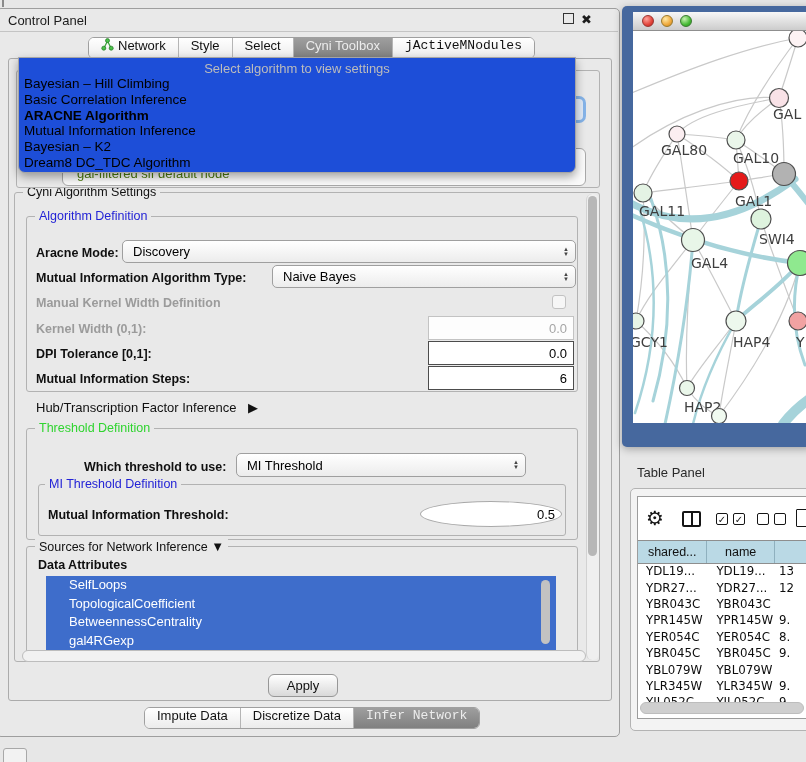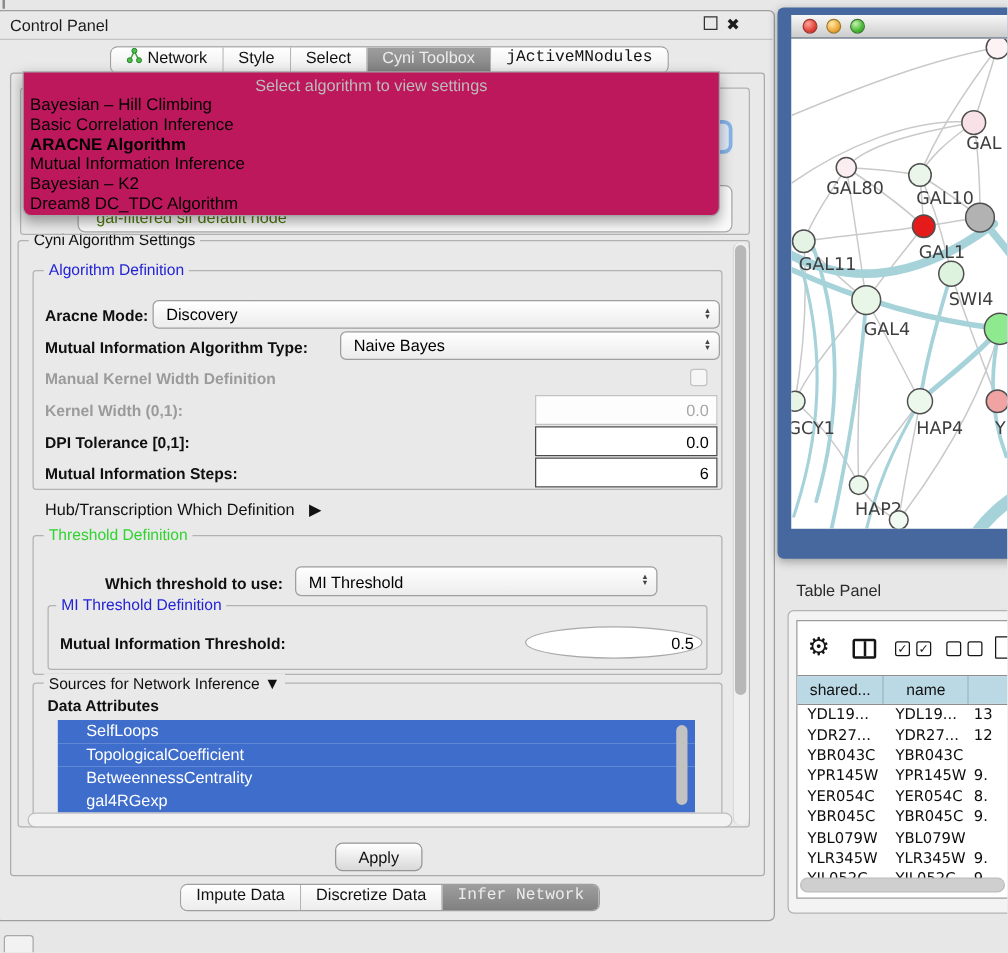--- a/index.html
+++ b/index.html
@@ -16,21 +16,21 @@
 
   .seg-bar { display:inline-flex; border:1px solid #9f9f9f; border-radius:6px; background:#fdfdfd; overflow:hidden; height:22px; }
   .seg { display:flex; gap:4px; padding:0 12px; font-size:13px; color:#111;
          border-right:1px solid #b5b5b5; background:linear-gradient(#ffffff,#ececec); white-space:nowrap; }
   .seg:last-child { border-right:none;font-family:Liberation Mono, monospace; }
   .seg.selected { background:linear-gradient(#9e9e9e,#808080); color:#ececec; }
 
   .content-box { border:1px solid #ababab; border-radius:3px; background:#e9e9e9; }
 
   
-  .popup { background:#be185d; border:1px solid #a5a5a5; border-radius:0 0 7px 7px;
+  .popup { background:#1d4ed8; border:1px solid #a5a5a5; border-radius:0 0 7px 7px;
            box-shadow:0 4px 10px rgba(0,0,0,0.35); z-index:40; }
   .popup-placeholder { text-align:center; color:#bcbcbc; font-size:13px; padding-top:3px; }
   .popup-item { font-size:13.5px; color:#000; padding:0 0 0 5px; height:15.8px; line-height:15.8px; white-space:nowrap; }
   .popup-item.bold { font-weight:bold; }
 
   
   .groupbox { border:1px solid #b2b2b2; border-radius:3px; }
   .legend { position:absolute; top:-8px; background:#e9e9e9; padding:0 4px; font-size:12.5px; white-space:nowrap; }
   .legend.blue { color:#2323d6; }
   .legend.green { color:#2fd42f; }
@@ -170,21 +170,21 @@
   <div class="abs lbl disabled" style="left:36px; top:322px;">Kernel Width (0,1):</div>
   <div class="abs field disabled" style="left:428px; top:316px; width:146px; height:24px;">0.0</div>
 
   <div class="abs lbl" style="left:36px; top:347px;">DPI Tolerance [0,1]:</div>
   <div class="abs field" style="left:428px; top:341px; width:146px; height:24px;">0.0</div>
 
   <div class="abs lbl" style="left:36px; top:372px;">Mutual Information Steps:</div>
   <div class="abs field" style="left:428px; top:366px; width:146px; height:24px;">6</div>
 
   <div class="abs" style="left:36px; top:400px; font-size:13px; color:#111;">
-    <span>Hub/Transcription Which Definition</span>
+    <span>Hub/Transcription Factor Inference</span>
     <span class="hub-arrow" style="margin-left:8px;">▶</span>
   </div>
 
   <div class="abs groupbox" style="left:26px; top:428px; width:552px; height:112px;">
     <span class="legend green" style="left:8px;">Threshold Definition</span>
   </div>
 
   <div class="abs lbl" style="left:84px; top:460px;">Which threshold to use:</div>
   <div class="abs combo" style="left:236px; top:453px; width:290px; height:24px;">
     <span>MI Threshold</span>

